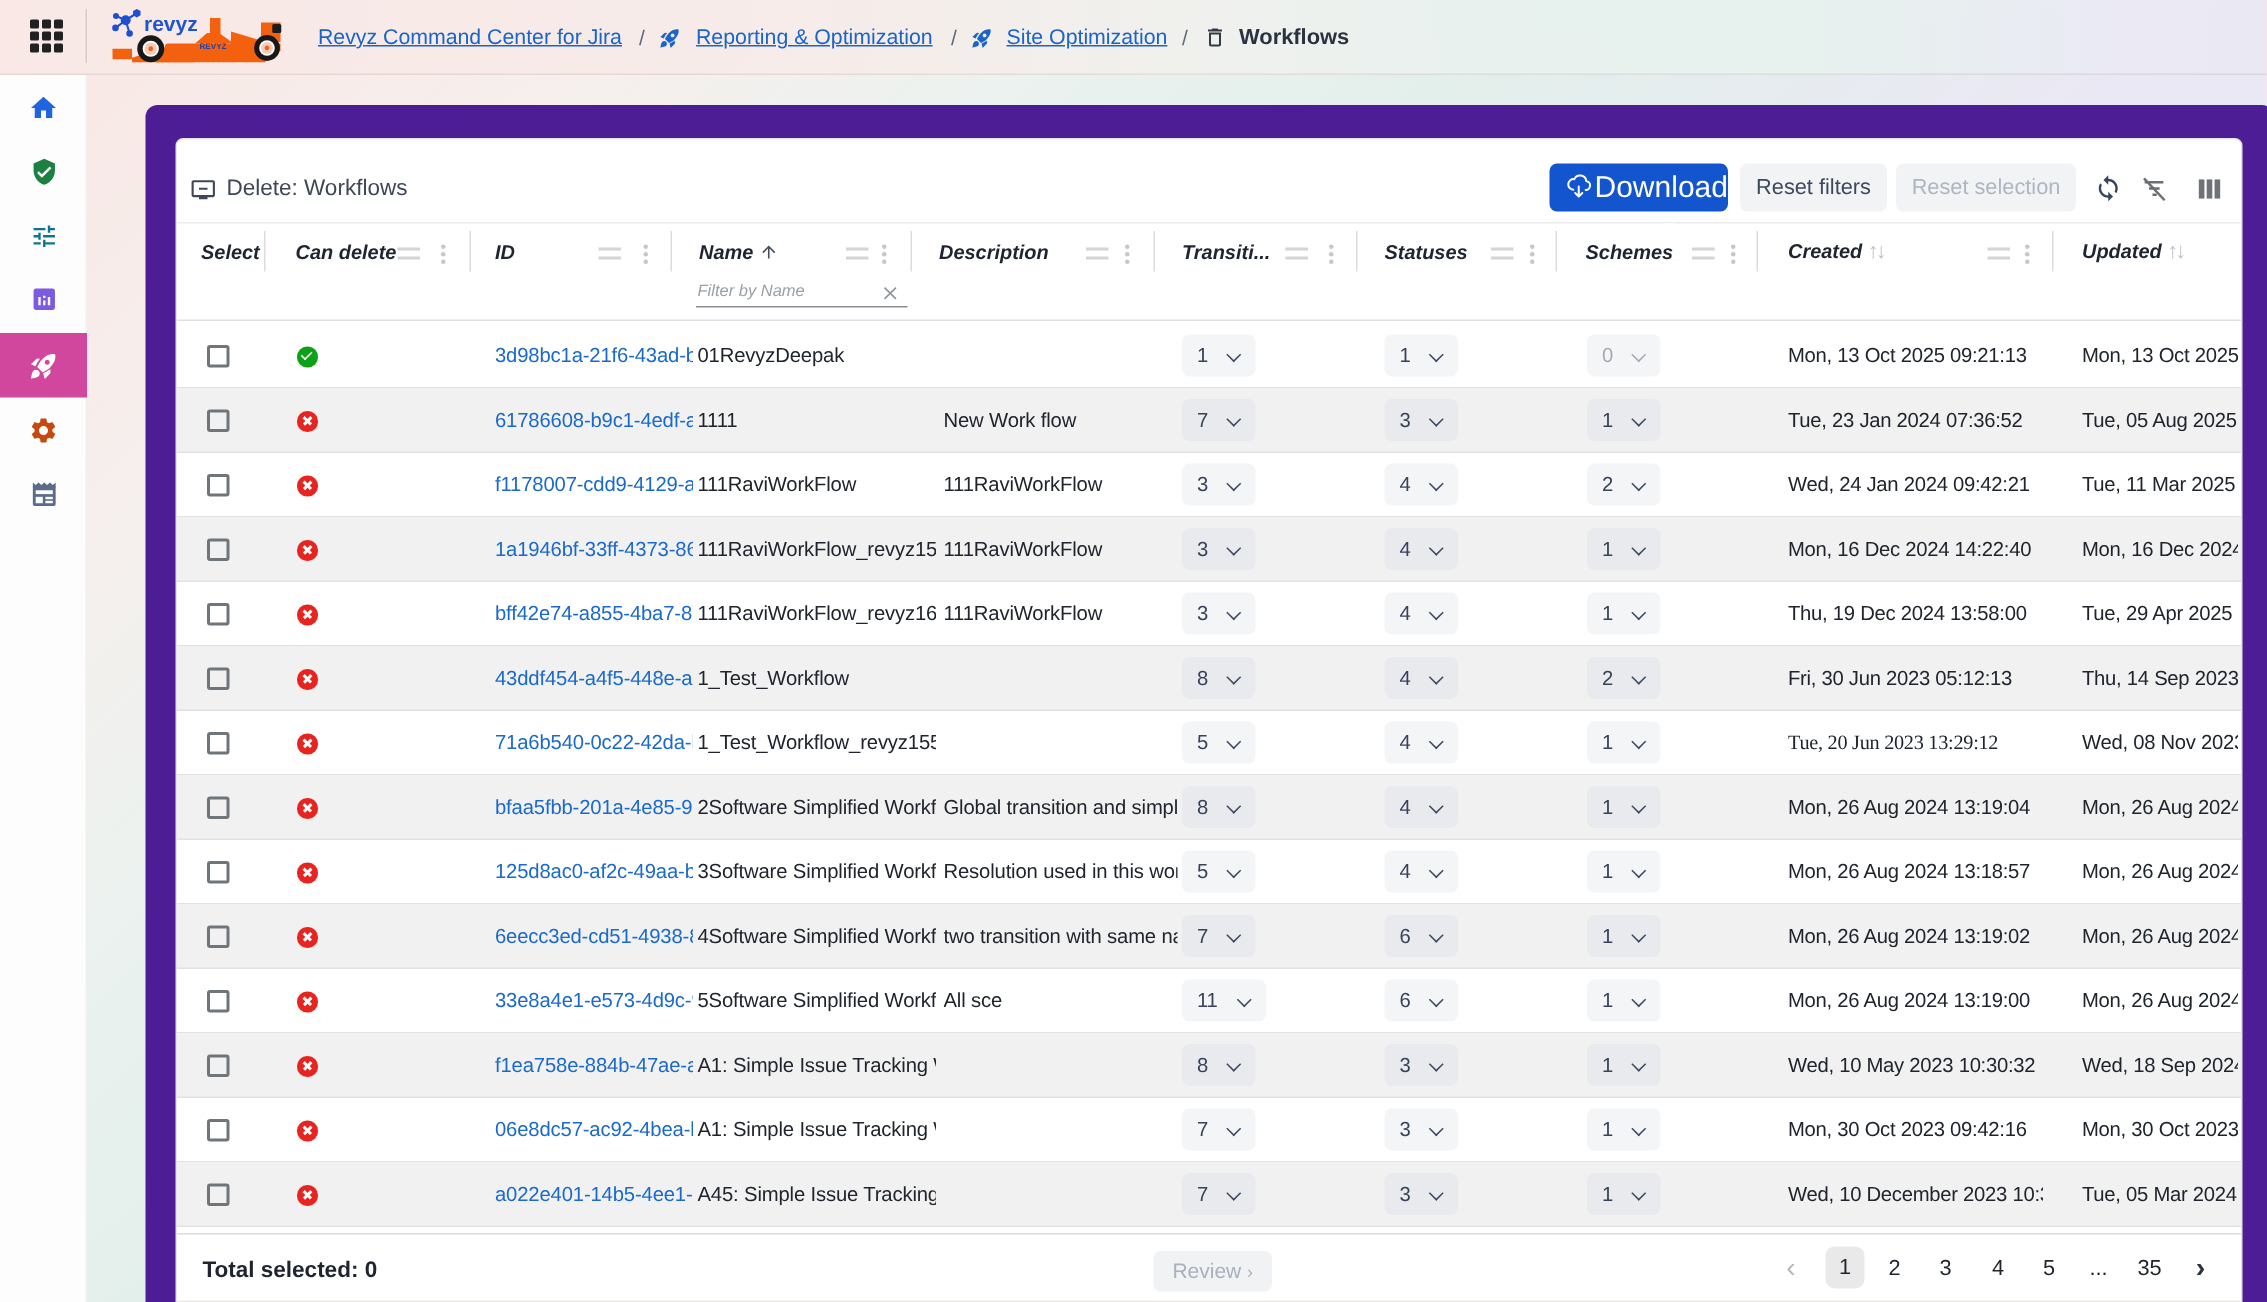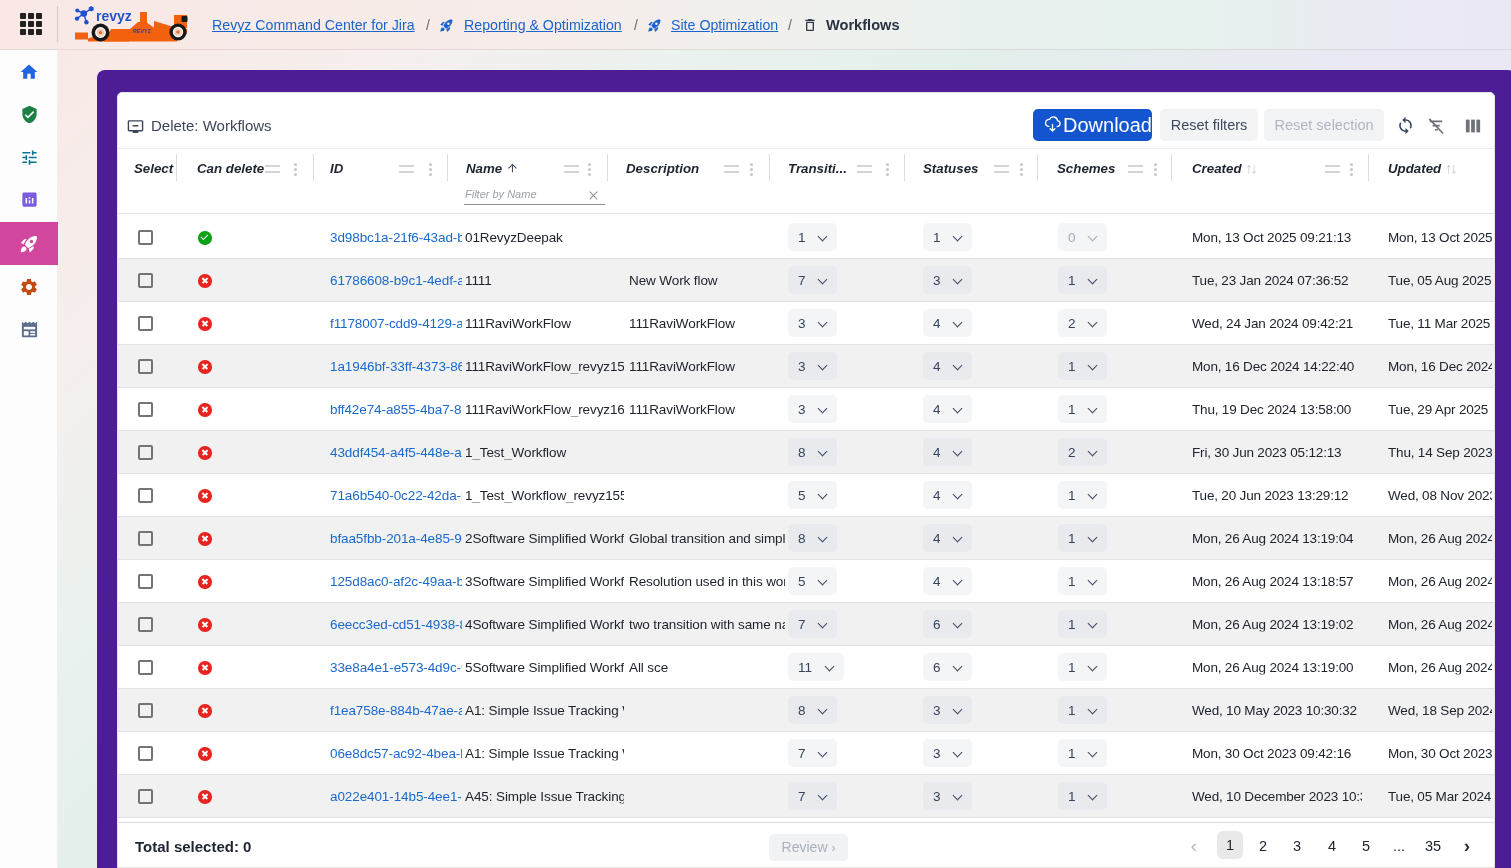--- a/index.html
+++ b/index.html
@@ -352,21 +352,21 @@
         <div class="cell" style="left:347px;width:159px;">1_Test_Workflow_revyz1556</div>
         <div class="chip" style="left:670px;">
           <span>5</span>
         </div>
         <div class="chip" style="left:805px;">
           <span>4</span>
         </div>
         <div class="chip" style="left:940px;">
           <span>1</span>
         </div>
-        <div class="cell" style="left:1074px;width:170px;letter-spacing:-0.18px;">Tue, 20 Jun 2023 13:29:12</div>
+        <div class="cell" style="left:1074px;width:170px;letter-spacing:-0.18px;font-family:Liberation Serif, serif;">Tue, 20 Jun 2023 13:29:12</div>
         <div class="cell" style="left:1270px;width:104px;letter-spacing:-0.18px;">Wed, 08 Nov 2023 09:30:21</div>
       </div>
 <div class="row g" style="top:424px;">
         <div class="cb"></div>
         <div class="st no"></div>
         <div class="cell idl" style="left:212px;width:132px;">bfaa5fbb-201a-4e85-9cd</div>
         <div class="cell" style="left:347px;width:159px;">2Software Simplified Workflo</div>
         <div class="cell" style="left:511px;width:156px;">Global transition and simple</div>
         <div class="chip" style="left:670px;">
           <span>8</span>

